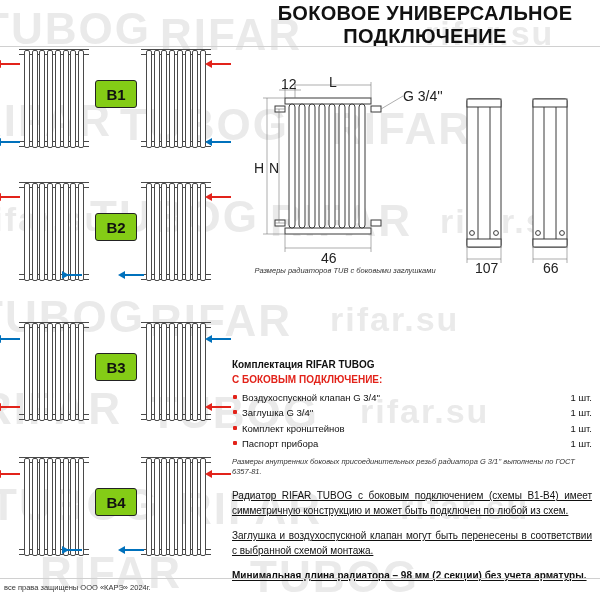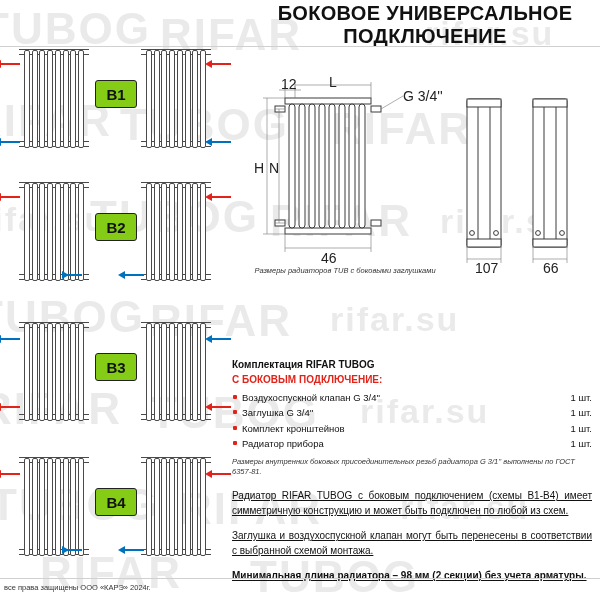--- a/index.html
+++ b/index.html
@@ -563,21 +563,21 @@
     <span>Заглушка G 3/4''</span>
     <span class="qty">1 шт.</span>
   </div>
   <div class="kit-row">
     <span class="bullet"></span>
     <span>Комплект кронштейнов</span>
     <span class="qty">1 шт.</span>
   </div>
   <div class="kit-row">
     <span class="bullet"></span>
-    <span>Радиатор прибора</span>
+    <span>Паспорт прибора</span>
     <span class="qty">1 шт.</span>
   </div>
 
   <div class="note">Размеры внутренних боковых присоединительных резьб радиатора G 3/1'' выполнены по ГОСТ 6357-81.</div>
 
   <div class="para">Радиатор RIFAR TUBOG с боковым подключением (схемы B1-B4) имеет симметричную конструкцию и может быть подключен по любой из схем.</div>
   <div class="para">Заглушка и воздухоспускной клапан могут быть перенесены в соответствии с выбранной схемой монтажа.</div>
   <div class="para bold">Минимальная длина радиатора – 98 мм (2 секции) без учета арматуры.</div>
 </div>
 

